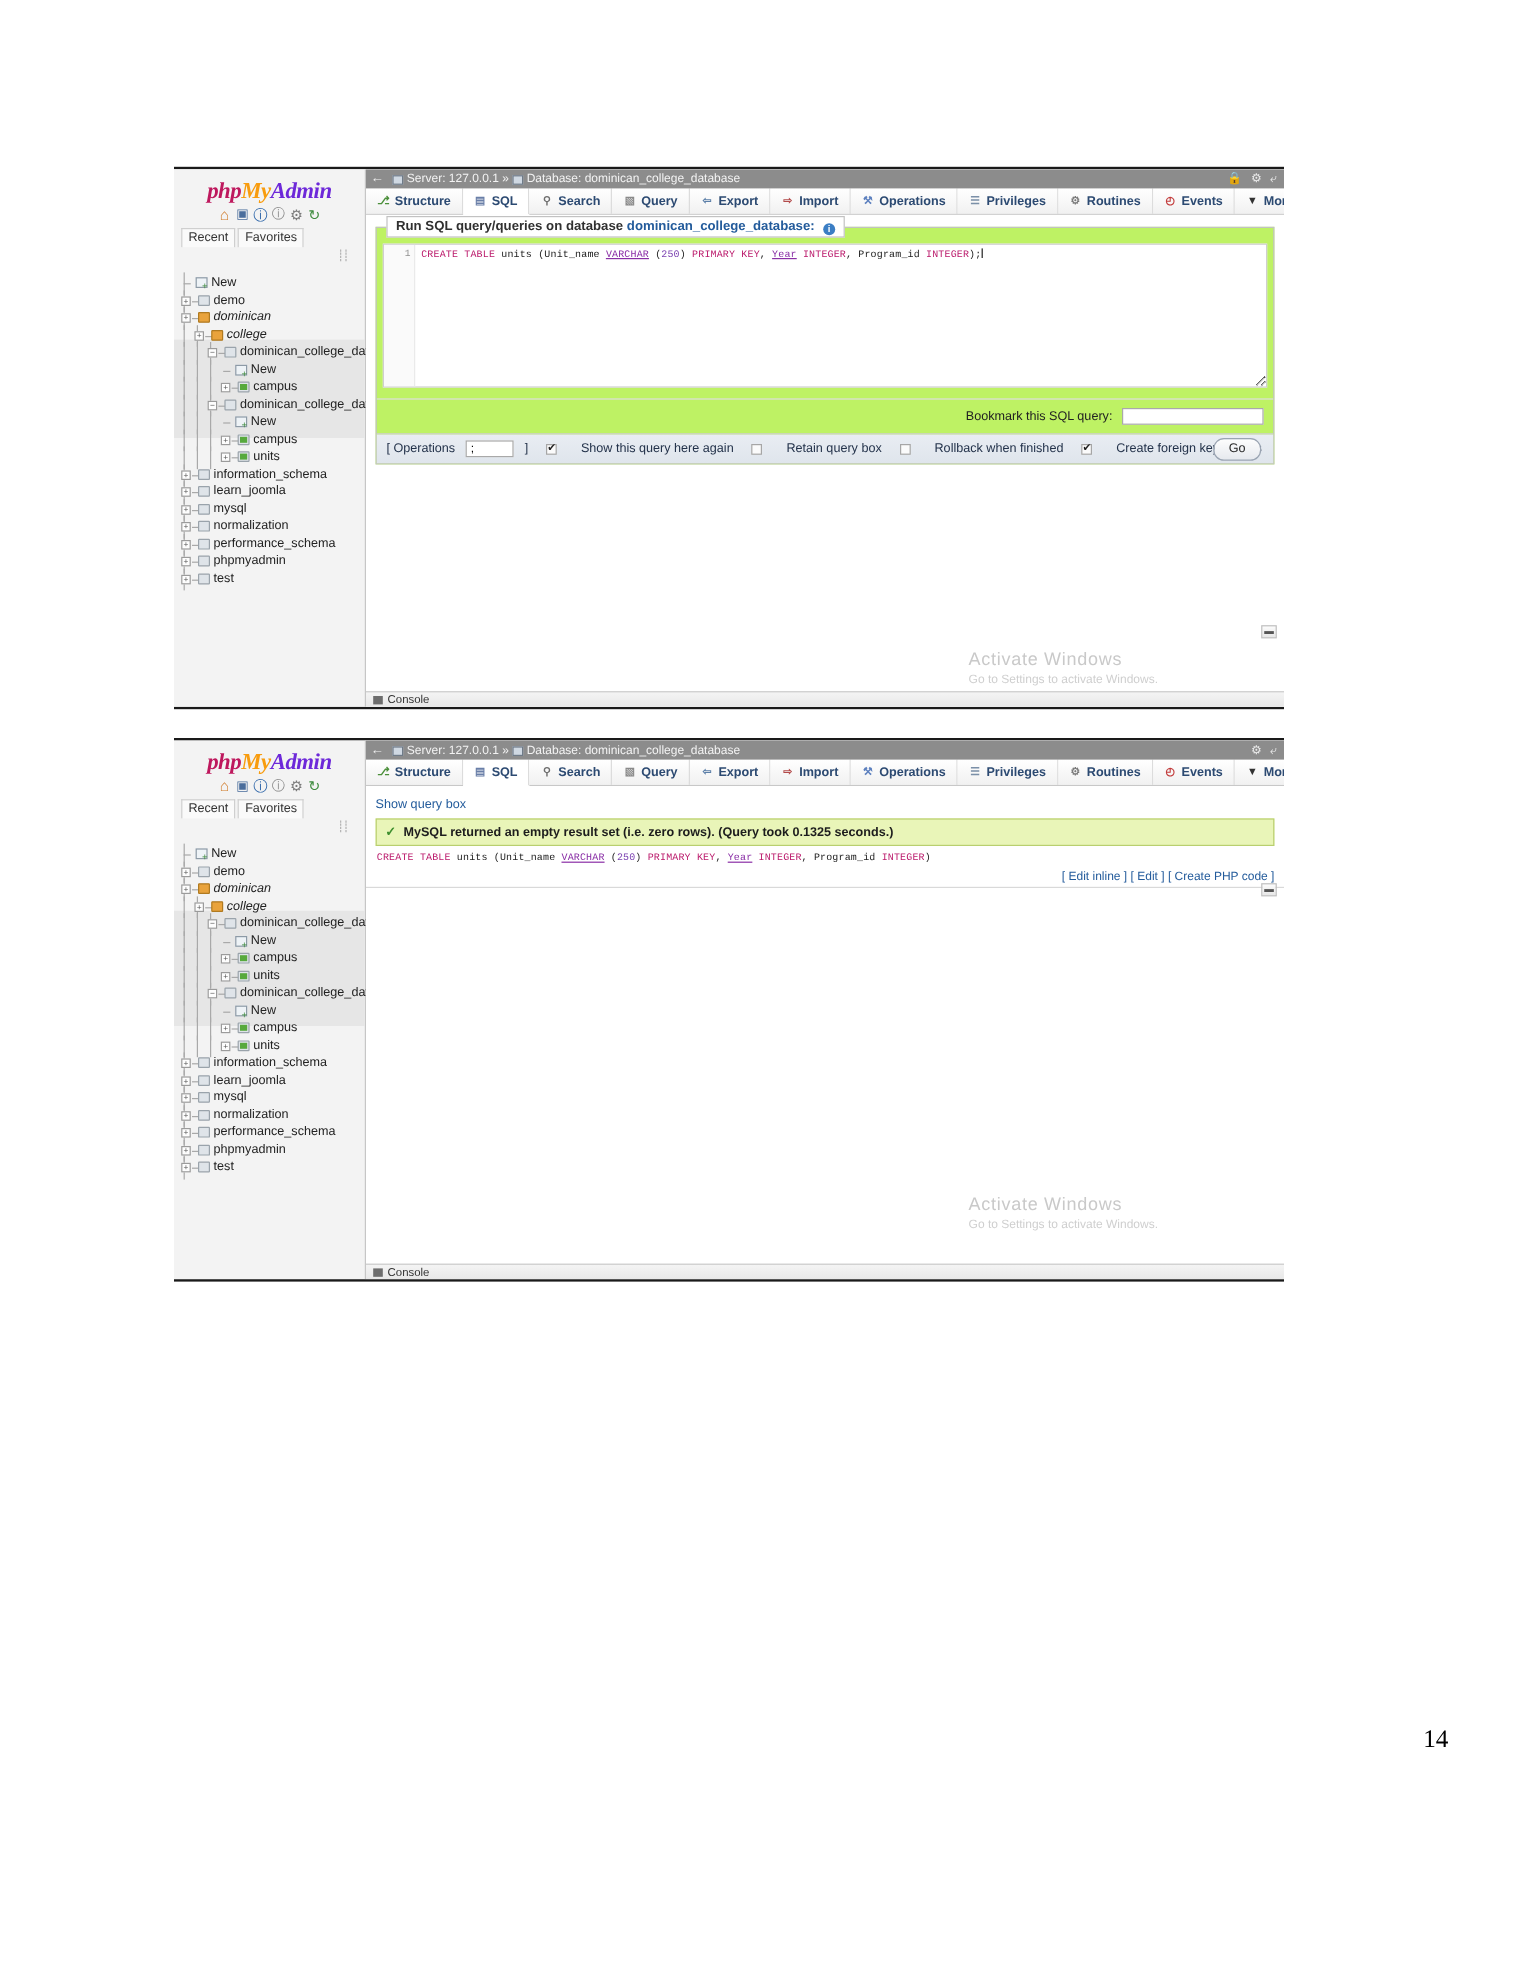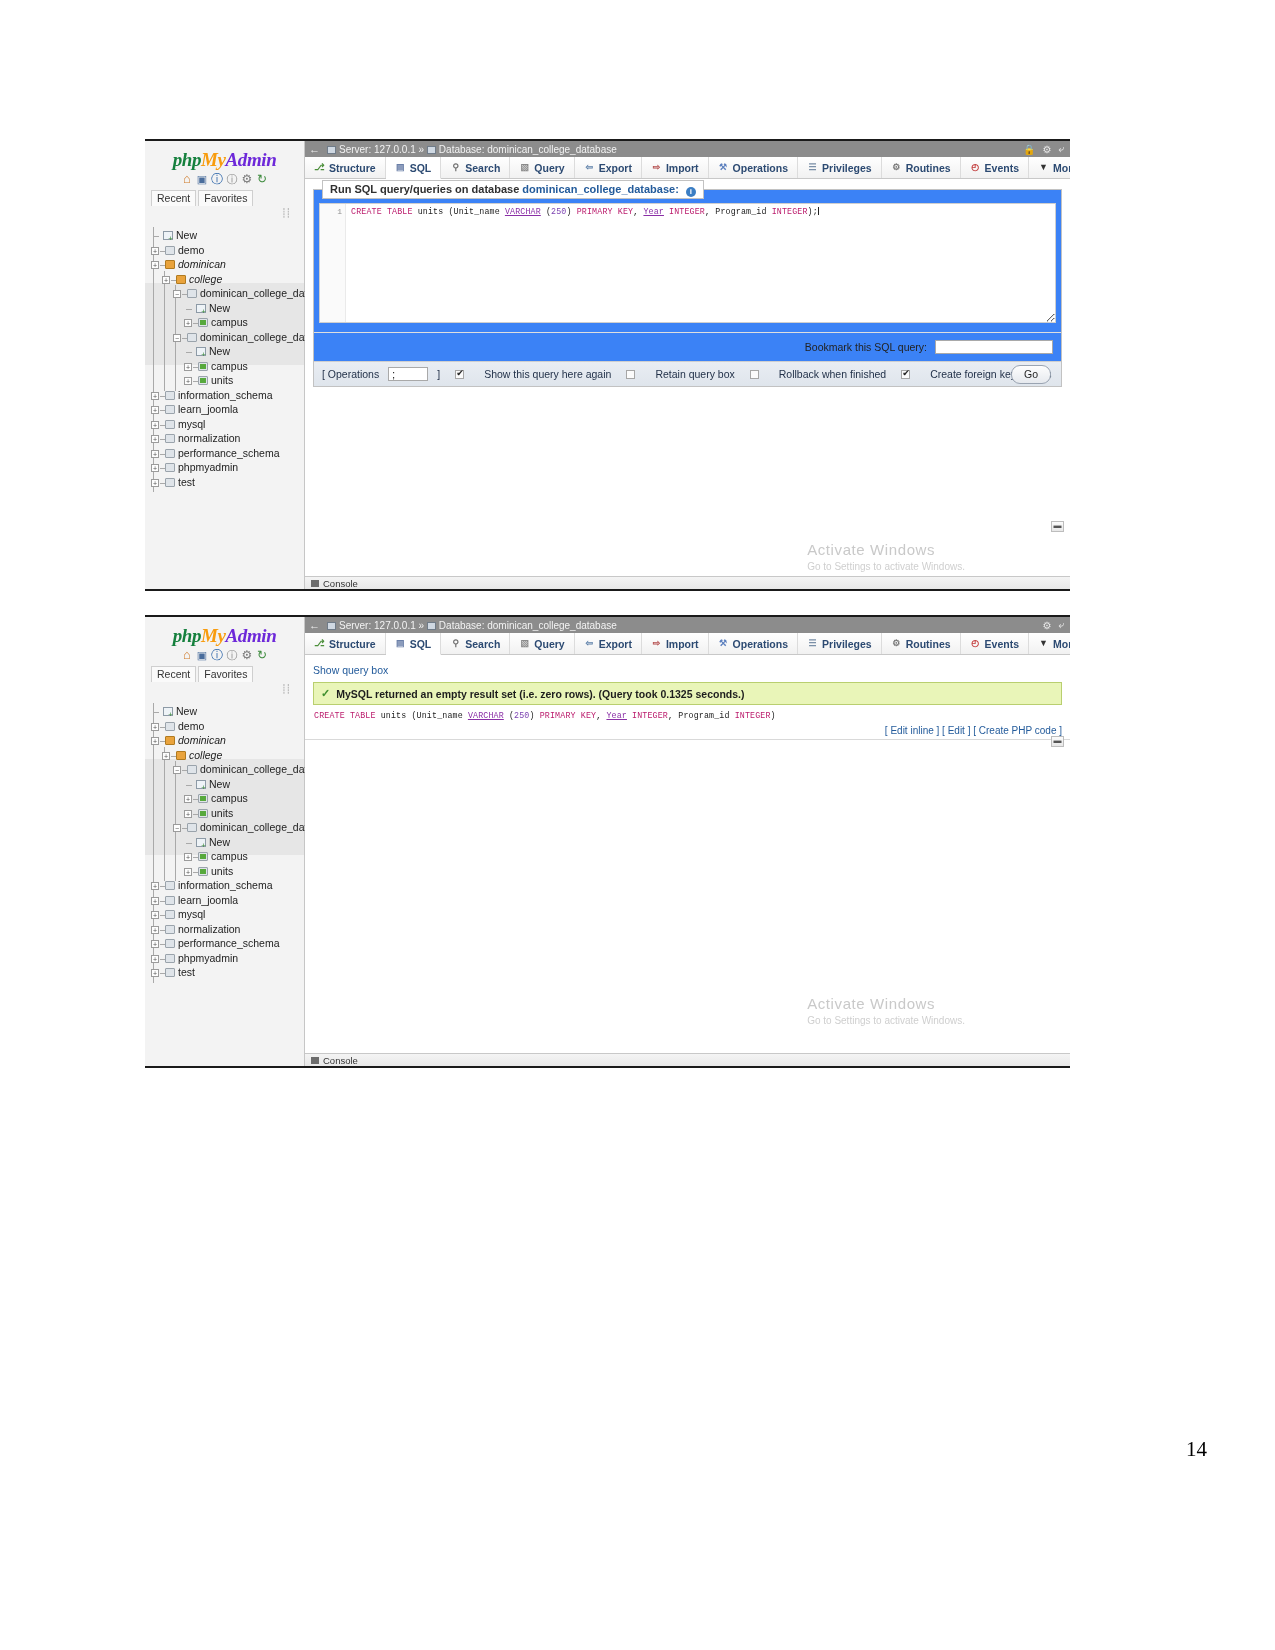--- a/index.html
+++ b/index.html
@@ -52,21 +52,21 @@
   .nav-logo {
     text-align: center;
     padding-top: 9px;
     font-family: "Liberation Serif", serif;
     font-style: italic;
     font-weight: bold;
     font-size: 19px;
     letter-spacing: -0.4px;
     line-height: 1;
   }
-  .nav-logo .php { color: #15803d; }
+  .nav-logo .php { color: #be185d; }
   .nav-logo .my  { color: #f89c0e; }
   .nav-logo .admin { color: #6d28d9; font-style: italic; }
 
   .nav-icons {
     display: flex;
     justify-content: center;
     gap: 3px;
     margin-top: 4px;
   }
   .nav-icons .ni {
@@ -281,21 +281,21 @@
   .icn-events { color: #c23b3b; }
   .icn-more { color: #333; }
 
   .content { position: relative; }
 
   
   .sqlbox {
     margin: 10px 8px 0 8px;
     border: 1px solid #c2c2c2;
     position: relative;
-    background: #3b82f6;
+    background: #bef264;
   }
   .sqlbox .legend {
     position: absolute;
     left: 8px; top: -10px;
     background: #fff;
     border: 1px solid #c2c2c2;
     padding: 2px 7px;
     font-size: 11px;
     font-weight: bold;
     color: #303030;

